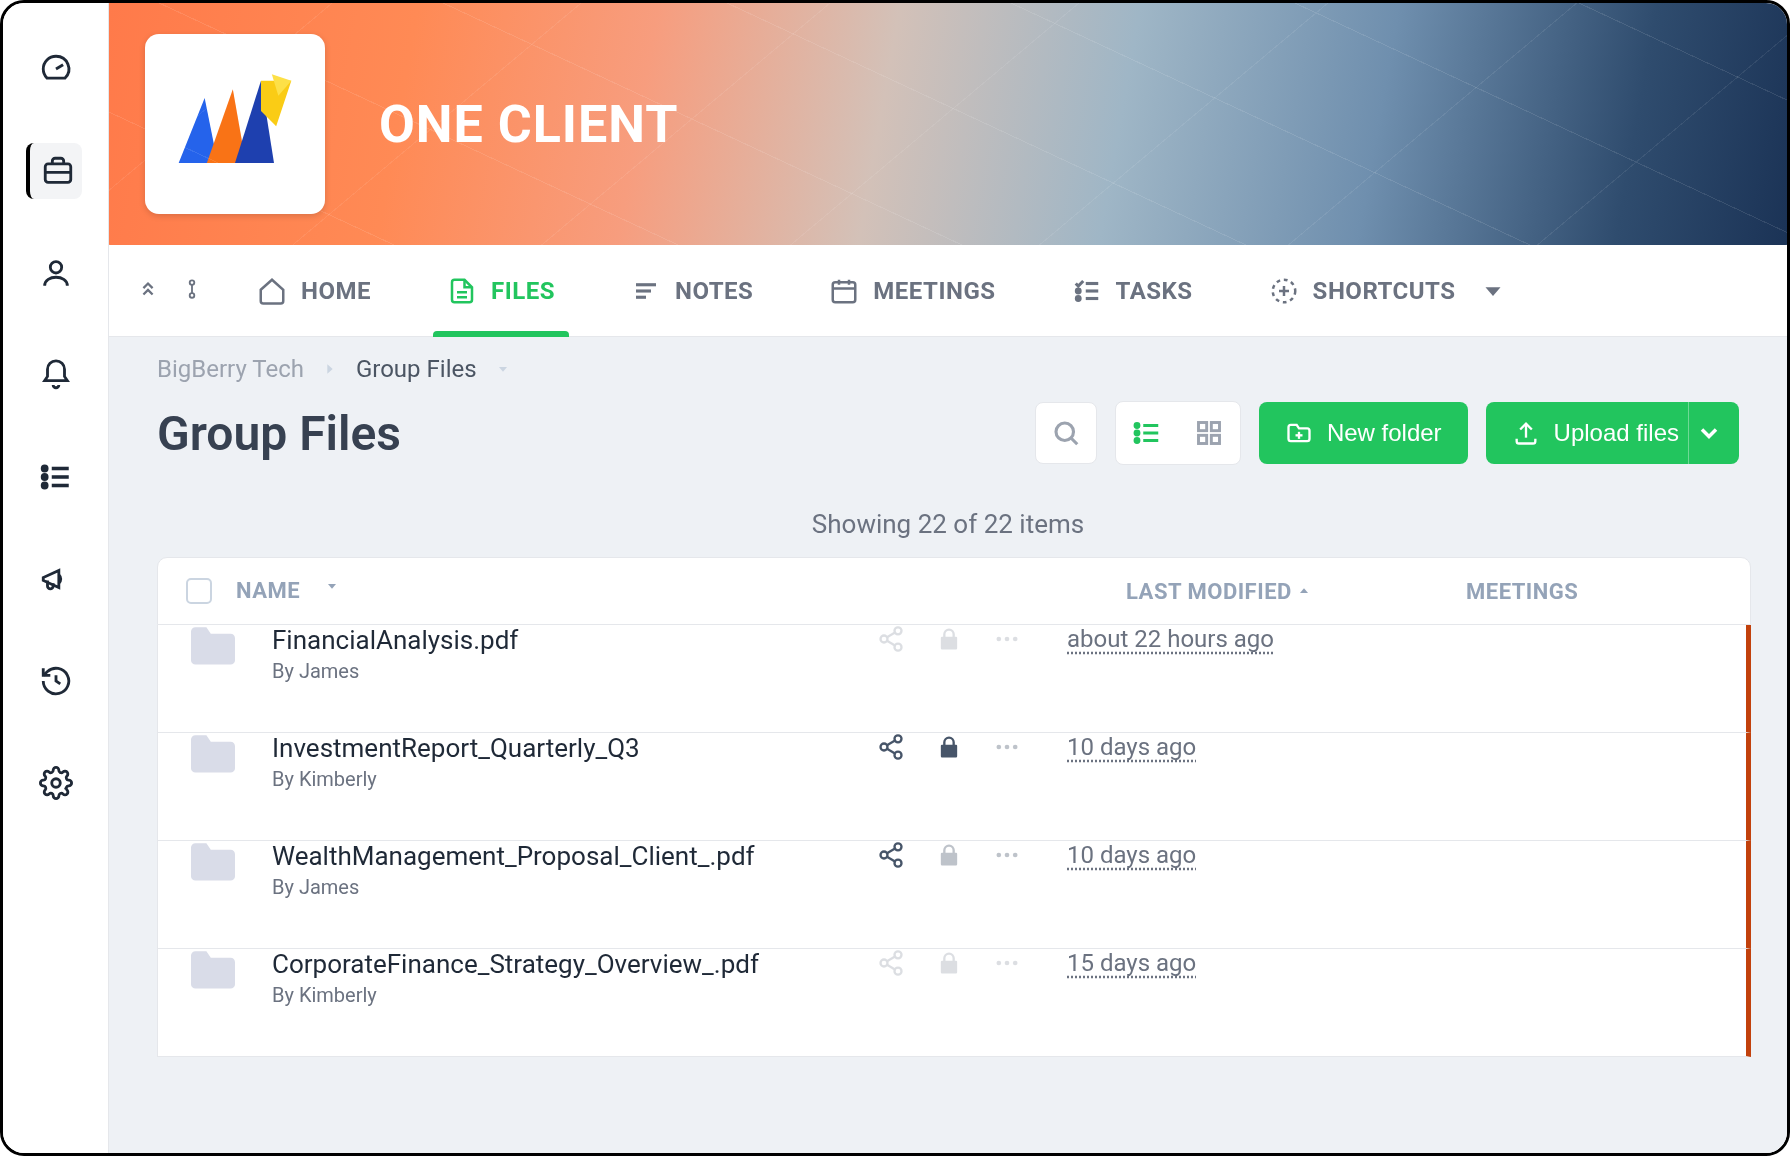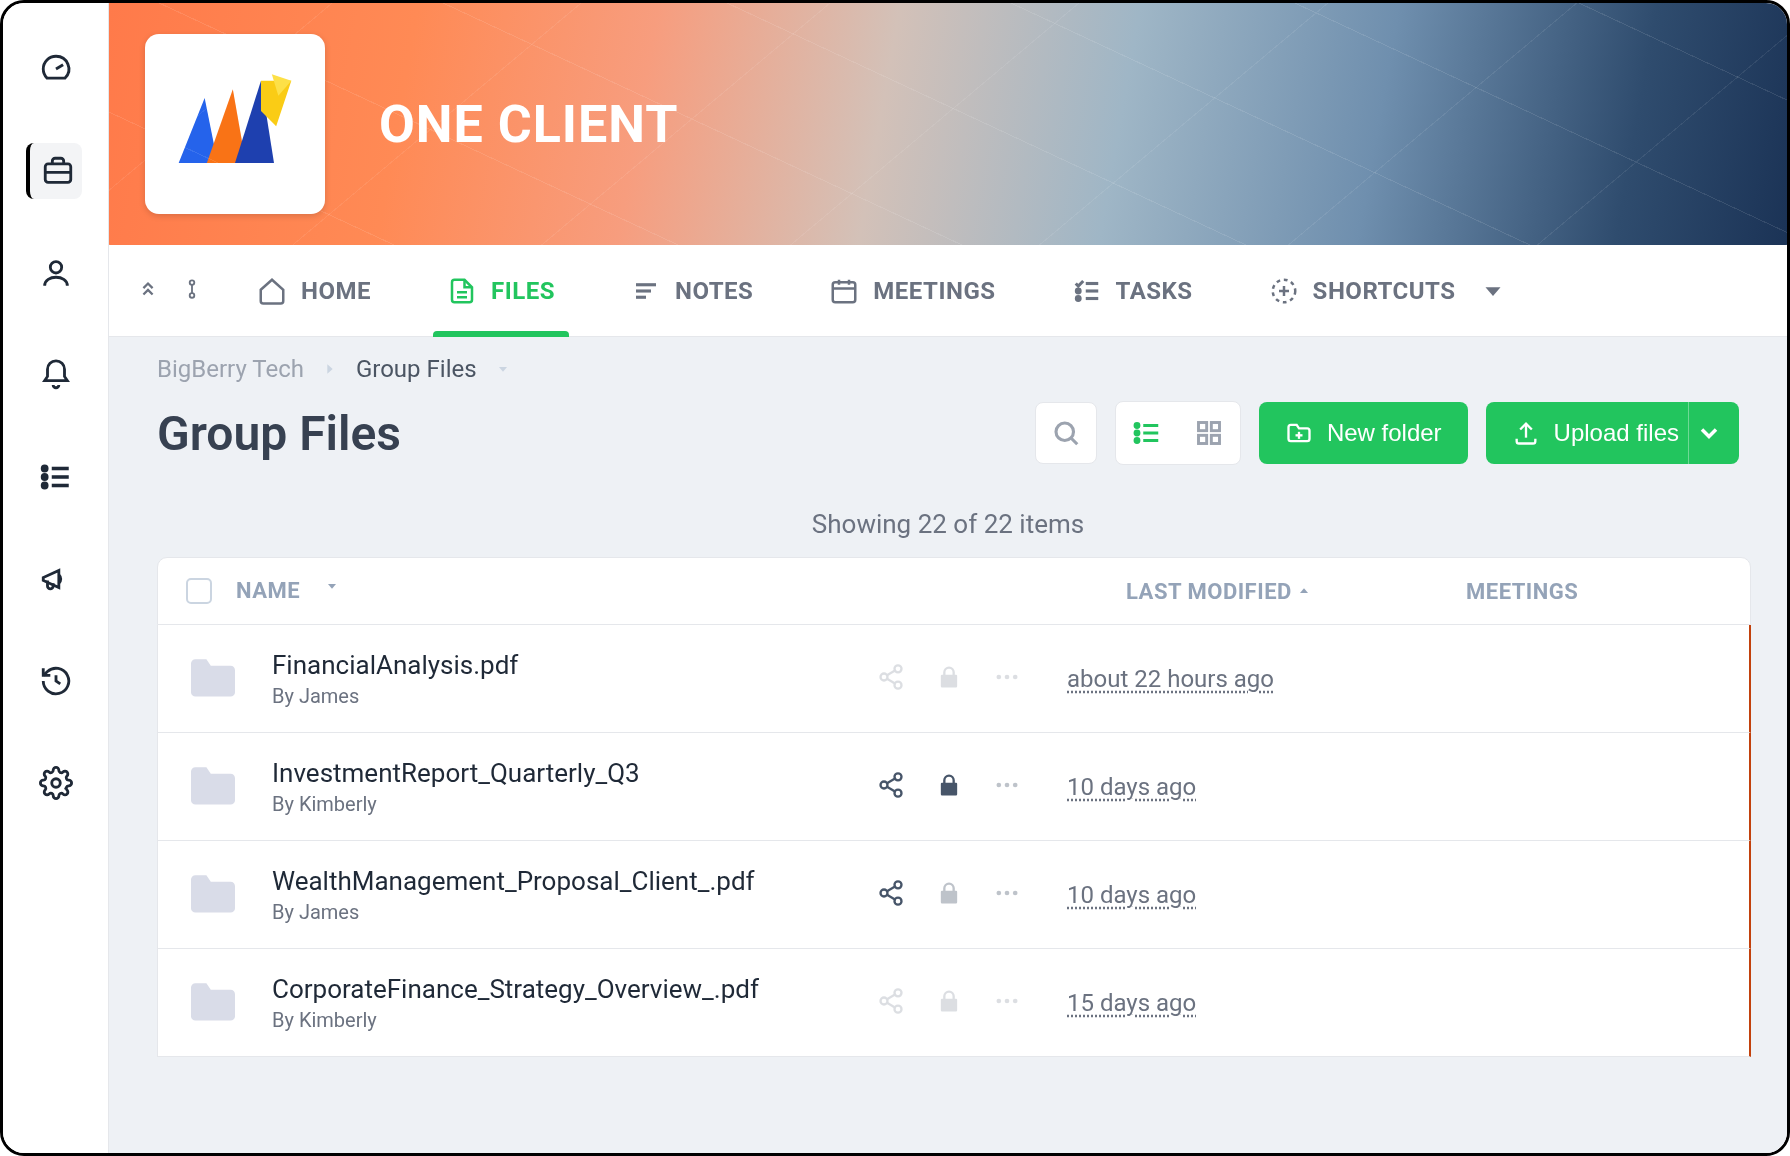--- a/index.html
+++ b/index.html
@@ -170,23 +170,23 @@
   }
   .th-name { display:flex; align-items:flex-start; gap:24px; width: 940px; }
   .th-name .cb { width:26px; height:26px; border:2px solid #cbd5e1; border-radius:5px; }
   .th-modified { width: 340px; display:flex; align-items:center; gap:4px; }
   .th-approvals { flex:1; }
 
   .row {
     margin: 0 36px 0 48px;
     background:#fff;
     border-left:1px solid #e5e7eb;
-    border-right:2px solid #c2410c;
+    border-right:5px solid #c2410c;
     border-bottom:1px solid #e5e7eb;
-    display:flex; align-items:center;
+    display:flex; align-items:flex-start;
     height: 108px;
     padding: 0 28px;
   }
   .row .icon-col { width: 86px; display:flex; align-items:center; }
   .row .name-col { width: 605px; display:flex; flex-direction:column; gap:4px; }
   .row .name-col .fname { font-size:26px; color:#1f2937; }
   .row .name-col .author { font-size:20px; color:#6b7280; }
   .row .actions-col { width: 190px; display:flex; align-items:center; gap:30px; color:#9ca3af; }
   .row .actions-col.active { color:#475569; }
   .row .actions-col svg { width:28px; height:28px; }

